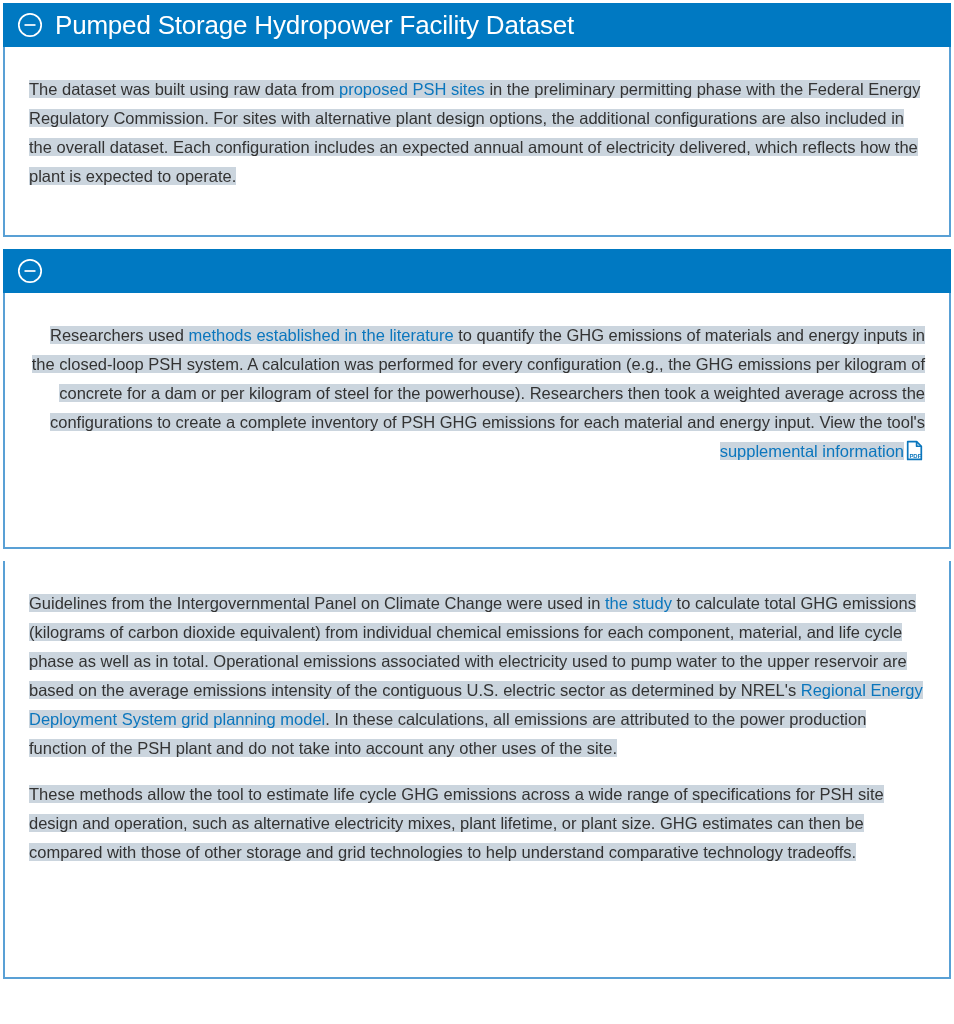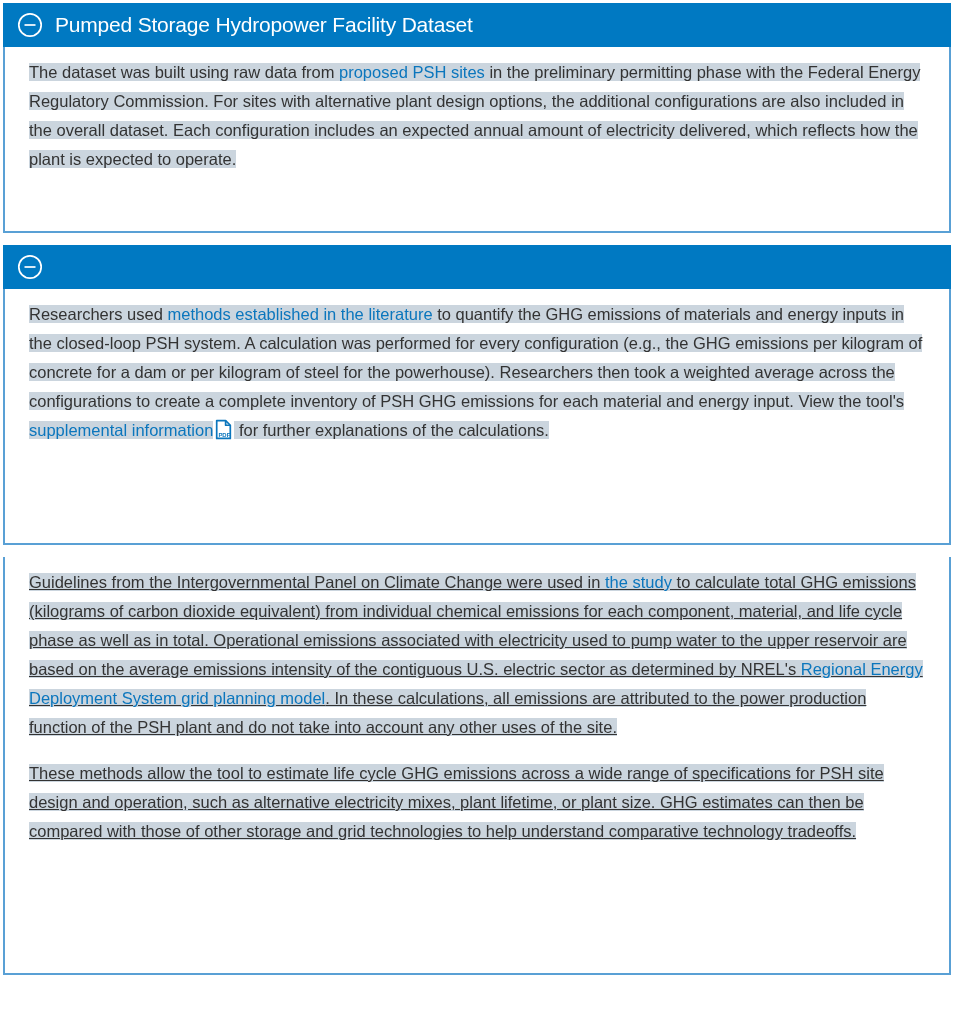--- a/index.html
+++ b/index.html
@@ -25,36 +25,36 @@
     cursor: pointer;
     text-align: left;
   }
   .accordion-header .toggle-icon {
     width: 26px; height: 26px;
     flex: 0 0 26px;
     margin-right: 12px;
     display: inline-flex;
   }
   .accordion-title {
-    font-size: 21px;
+    font-size: 26px;
     font-weight: 400;
     letter-spacing: -0.2px;
     font-family: "Liberation Sans", sans-serif;
     text-align: right;
   }
 
   .accordion-body {
     background: #ffffff;
     border: 2px solid #59A0D5;
     border-top: none;
-    padding: 11px 24px 44px 24px;
+    padding: 28px 24px 44px 24px;
   }
   .accordion-body.body-1 { min-height: 186px; }
-  .accordion-body.body-2 { min-height: 256px; }
-  .accordion-body.body-3 { min-height: 418px; padding-bottom: 56px; text-decoration: underline; }
+  .accordion-body.body-2 { min-height: 256px; text-align: right; }
+  .accordion-body.body-3 { min-height: 418px; padding-bottom: 56px; }
 
   .accordion-body p {
     font-size: 16.5px;
     line-height: 29px;
     margin-bottom: 17px;
     color: #333333;
   }
   .accordion-body p:last-child { margin-bottom: 0; }
 
   .hl { background-color: #CBD5DE; }
@@ -95,21 +95,21 @@
         <circle cx="13" cy="13" r="11.2" fill="none" stroke="#ffffff" stroke-width="1.7"></circle>
         <line x1="7.5" y1="13" x2="18.5" y2="13" stroke="#ffffff" stroke-width="1.7"></line>
       </svg>
     </span>
   </button>
   <div class="accordion-body body-2">
       <p><span class="hl">Researchers used </span><a href="#" class="body-link hl">methods established in the literature</a><span class="hl"> to quantify the GHG emissions of materials and energy inputs in the closed-loop PSH system. A calculation was performed for every configuration (e.g., the GHG emissions per kilogram of concrete for a dam or per kilogram of steel for the powerhouse). Researchers then took a weighted average across the configurations to create a complete inventory of PSH GHG emissions for each material and energy input. View the tool's </span><a href="#" class="body-link hl">supplemental information</a><span class="pdf-icon-wrap"><svg viewBox="0 0 20 24" width="17" height="21" aria-hidden="true">
             <path d="M2 1.5 H12.5 L18 7 V22.5 H2 Z" fill="none" stroke="#0B76BD" stroke-width="2" stroke-linejoin="round"></path>
             <path d="M12.5 1.5 V7 H18" fill="none" stroke="#0B76BD" stroke-width="2" stroke-linejoin="round"></path>
             <text x="4" y="21" font-size="7" font-weight="bold" fill="#0B76BD" font-family="Liberation Sans, sans-serif">PDF</text>
-          </svg></span><span class="hl"> for further explanations of the calculations.</span></p>
+          </svg></span></p>
     </div>
 </section>
 
 <section class="accordion-panel">
   <div class="accordion-body body-3">
       <p><span class="hl">Guidelines from the Intergovernmental Panel on Climate Change were used in </span><a href="#" class="body-link hl">the study</a><span class="hl"> to calculate total GHG emissions (kilograms of carbon dioxide equivalent) from individual chemical emissions for each component, material, and life cycle phase as well as in total. Operational emissions associated with electricity used to pump water to the upper reservoir are based on the average emissions intensity of the contiguous U.S. electric sector as determined by NREL's </span><a href="#" class="body-link hl">Regional Energy Deployment System grid planning model</a><span class="hl">. In these calculations, all emissions are attributed to the power production function of the PSH plant and do not take into account any other uses of the site.</span></p>
       <p><span class="hl">These methods allow the tool to estimate life cycle GHG emissions across a wide range of specifications for PSH site design and operation, such as alternative electricity mixes, plant lifetime, or plant size. GHG estimates can then be compared with those of other storage and grid technologies to help understand comparative technology tradeoffs.</span></p>
     </div>
 </section>
 

